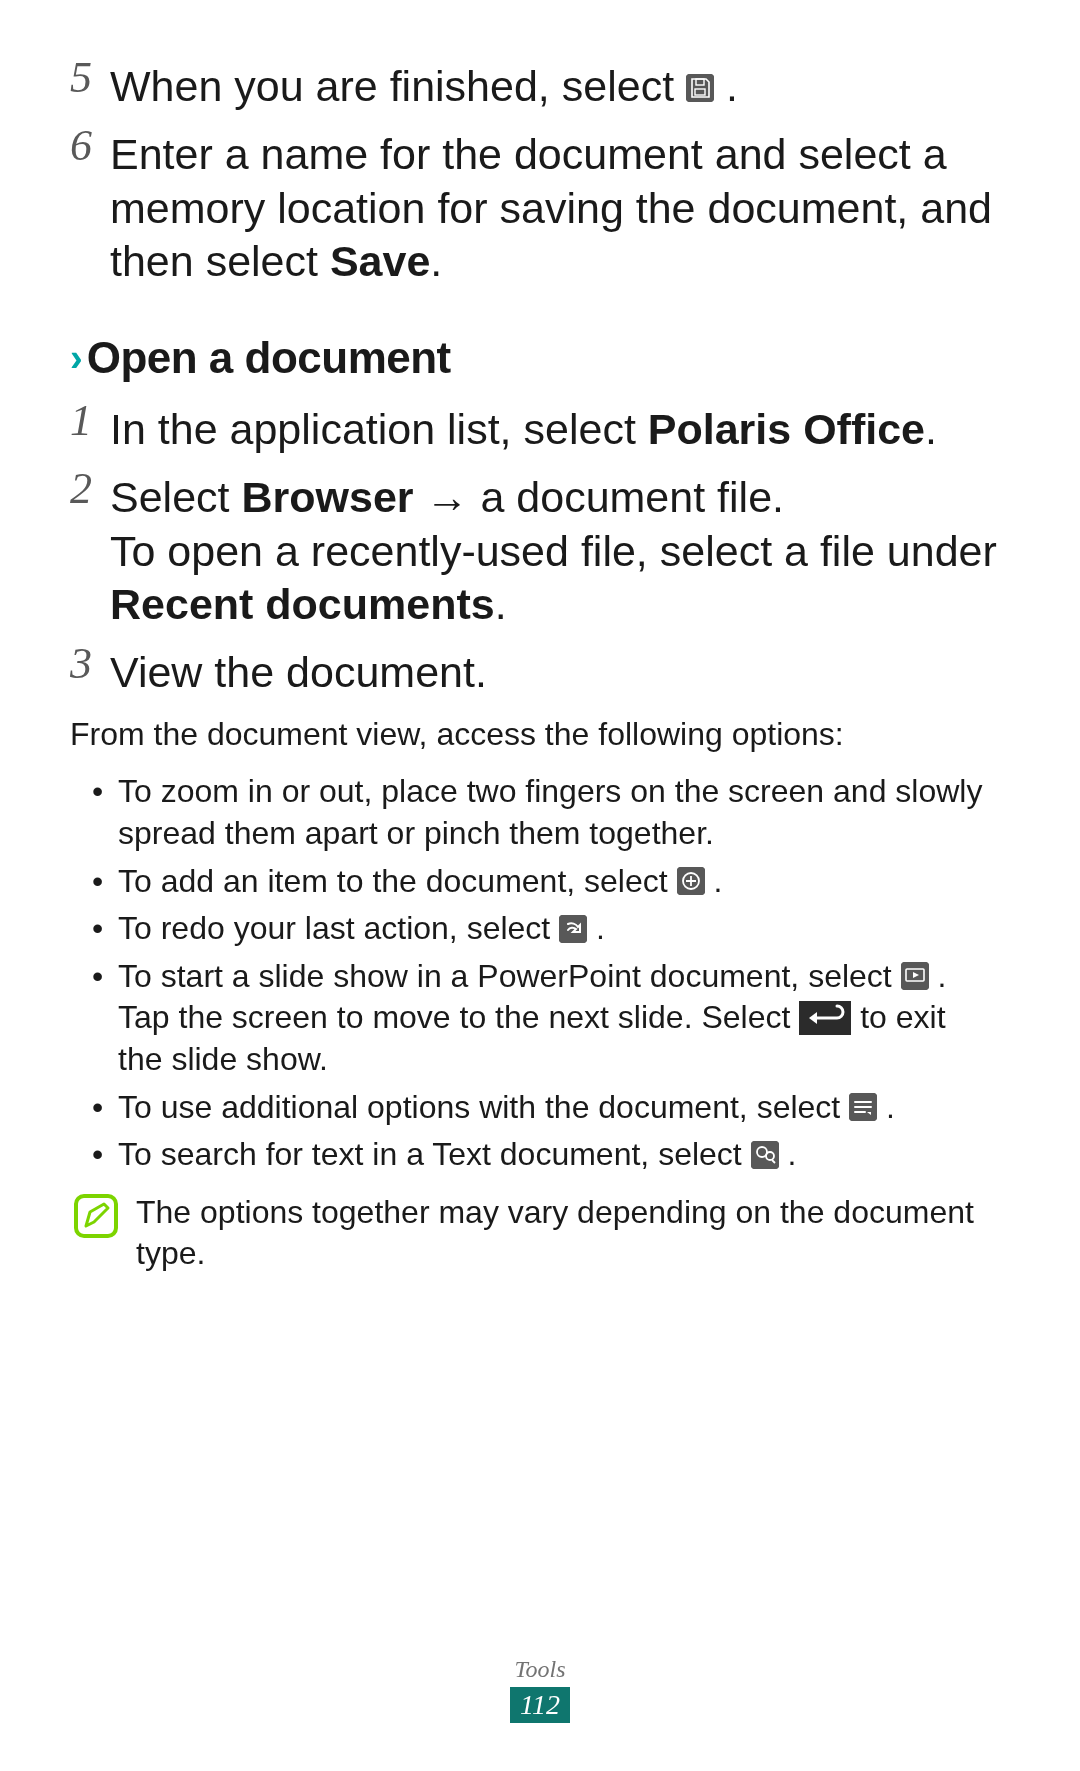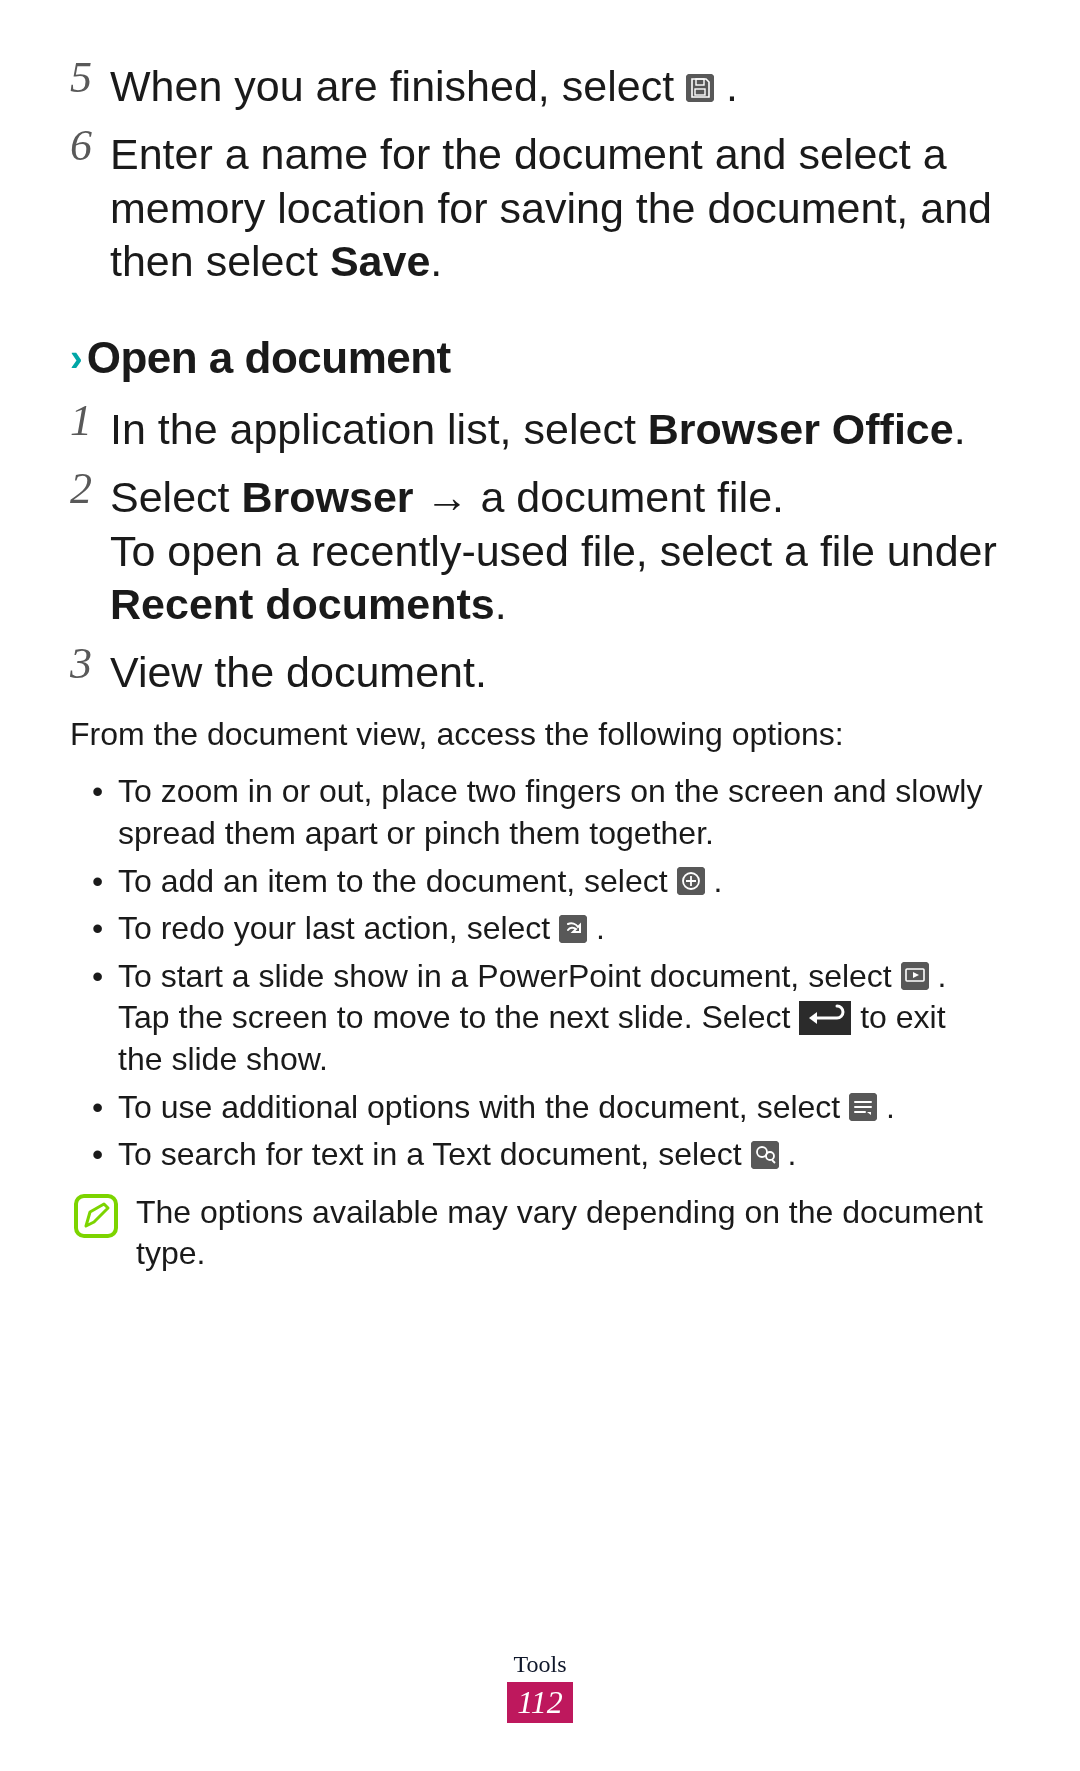--- a/index.html
+++ b/index.html
@@ -123,31 +123,32 @@
     flex:1;
   }
   .footer{
     position:absolute;
     bottom:48px;
     left:0;right:0;
     text-align:center;
   }
   .footer .sec{
     font-family:"Times New Roman",Georgia,serif;
+    font-style:italic;
     font-size:24px;
-    color:#0f172a;
+    color:#737373;
     margin-bottom:4px;
   }
   .footer .pn{
     display:inline-block;
-    background:#be185d;
+    background:#0f766e;
     color:#fff;
     font-style:italic;
     font-family:"Times New Roman",Georgia,serif;
-    font-size:32px;
+    font-size:28px;
     padding:2px 10px;
   }
 </style>
 </head>
 <body>
 
 <div class="page">
 
   <div class="num-step">
     <div class="stepnum">5</div>
@@ -173,21 +174,21 @@
   </div>
 
   <div class="section-heading">
     <span class="chev">›</span>
     <span class="sec-title">Open a document</span>
   </div>
 
   <div class="num-step">
     <div class="stepnum">1</div>
     <div class="steptext">
-      <span>In the application list, select </span><span class="bold">Browser Office</span><span>.</span>
+      <span>In the application list, select </span><span class="bold">Polaris Office</span><span>.</span>
     </div>
   </div>
 
   <div class="num-step">
     <div class="stepnum">2</div>
     <div class="steptext">
       <span>Select </span><span class="bold">Browser</span><span> → a document file.</span><br>
       <span>To open a recently-used file, select a file under </span><span class="bold">Recent documents</span><span>.</span>
     </div>
   </div>
@@ -253,21 +254,21 @@
       <span>.</span>
     </li>
   </ul>
 
   <div class="note-row">
     <div class="note-icon">
       <svg viewBox="0 0 32 32">
           <path d="M6 26l4-14L24 4l4 4L14 22z" fill="none" stroke="#7cd400" stroke-width="3" stroke-linejoin="round"></path>
         </svg>
     </div>
-    <div class="note-text">The options available may vary depending on the document type.</div>
+    <div class="note-text">The options together may vary depending on the document type.</div>
   </div>
 
 </div>
 
 <div class="footer">
   <div class="sec">Tools</div>
   <div class="pn">112</div>
 </div>
 
 </body></html>

